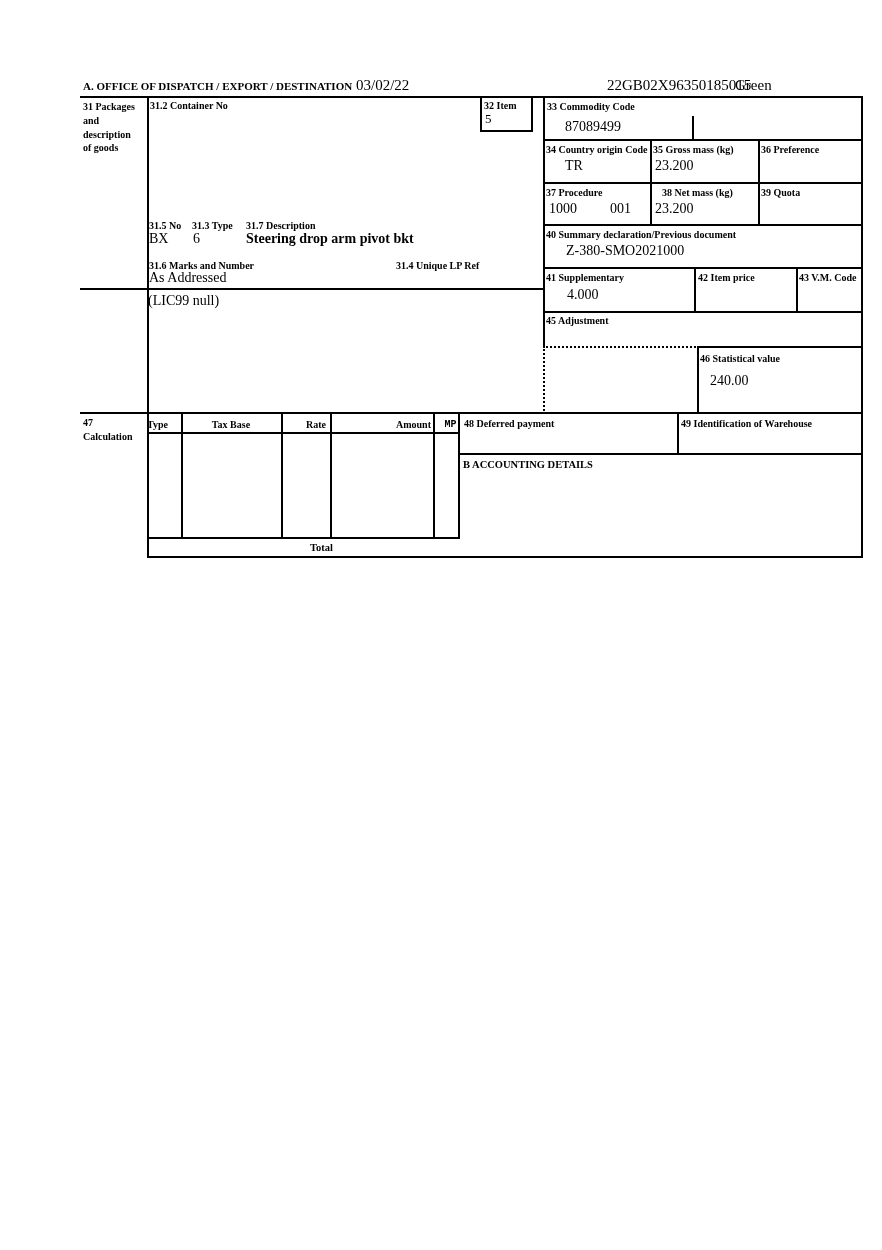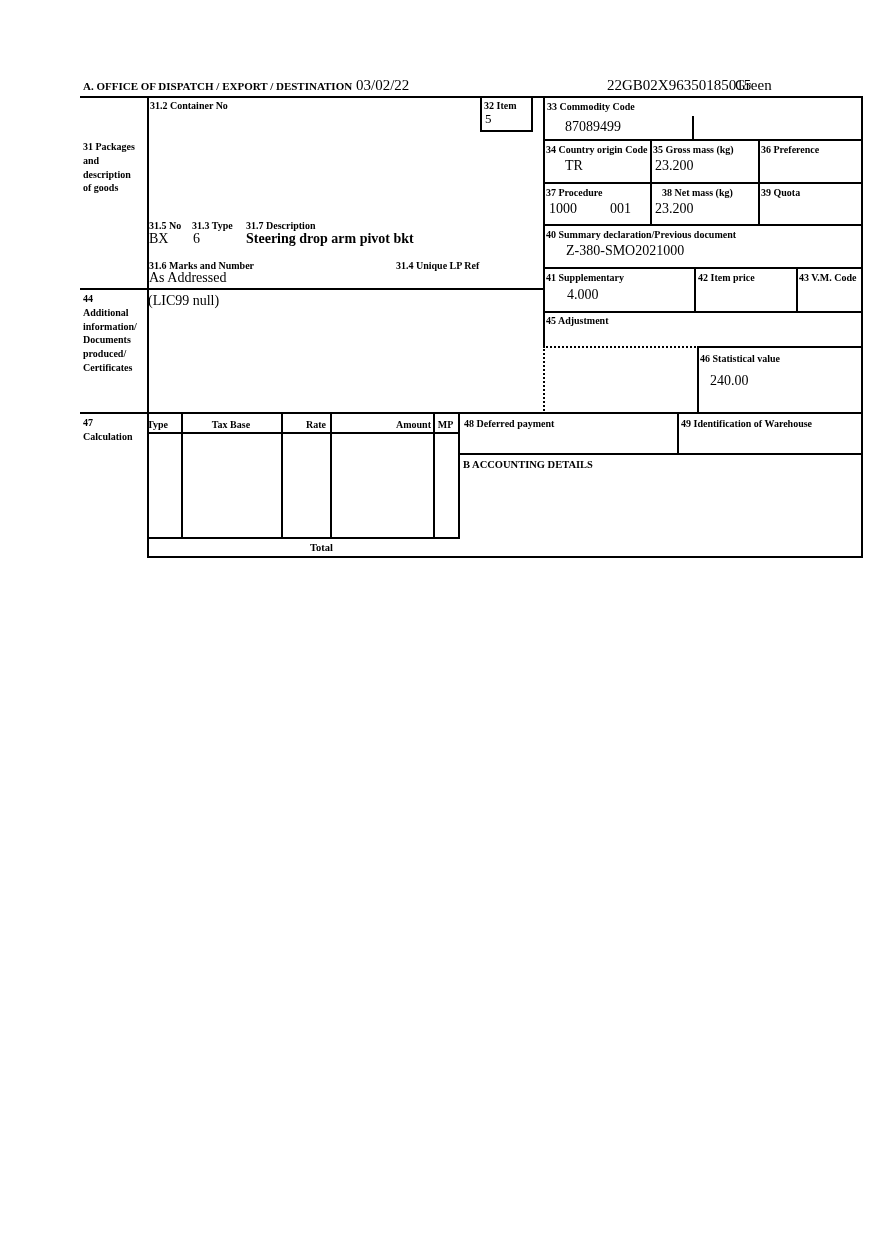--- a/index.html
+++ b/index.html
@@ -54,30 +54,24 @@
   <div class="line" style="left:694px;top:267px;width:2px;height:46px;"></div>
   <div class="line" style="left:796px;top:267px;width:2px;height:46px;"></div>
   <div class="line" style="left:697px;top:346px;width:2px;height:68px;"></div>
   <div class="line" style="left:181px;top:412px;width:2px;height:127px;"></div>
   <div class="line" style="left:281px;top:412px;width:2px;height:127px;"></div>
   <div class="line" style="left:330px;top:412px;width:2px;height:127px;"></div>
   <div class="line" style="left:433px;top:412px;width:2px;height:127px;"></div>
   <div class="line" style="left:458px;top:412px;width:2px;height:127px;"></div>
   <div class="line" style="left:677px;top:412px;width:2px;height:43px;"></div>
 
-  <div class="lbl-ml" style="left:83px;top:100px;margin-top:40px;">31 Packages
+  <div class="lbl-ml" style="left:83px;top:100px;">31 Packages
 and
 description
 of goods</div>
-  <div class="lbl-ml" style="left:83px;top:292px;">44
-Additional
-information/
-Documents
-produced/
-Certificates</div>
   <div class="lbl-ml" style="left:83px;top:416px;">47
 Calculation</div>
 
   <div class="lbl" style="left:150px;top:100px;">31.2 Container No</div>
   <div class="lbl" style="left:484px;top:100px;">32 Item</div>
   <div class="val" style="left:485px;top:112px;font-size:13px;">5</div>
 
   <div class="lbl" style="left:149px;top:220px;">31.5 No</div>
   <div class="lbl" style="left:192px;top:220px;">31.3 Type</div>
   <div class="lbl" style="left:246px;top:220px;">31.7 Description</div>
@@ -117,20 +111,20 @@
 
   <div class="lbl" style="left:546px;top:315px;">45 Adjustment</div>
 
   <div class="lbl" style="left:700px;top:353px;">46 Statistical value</div>
   <div class="val" style="left:710px;top:373px;">240.00</div>
 
   <div class="th ctr" style="left:147px;width:16px;">Type</div>
   <div class="th ctr" style="left:181px;width:100px;">Tax Base</div>
   <div class="th rgt" style="left:281px;width:45px;">Rate</div>
   <div class="th rgt" style="left:330px;width:101px;">Amount</div>
-  <div class="th ctr" style="left:433px;width:25px;">MP</div>
+  <div class="th ctr" style="left:433px;width:35px;font-family:Liberation Mono, monospace;">MP</div>
   <div class="lbl" style="left:310px;top:542px;font-size:10.5px;">Total</div>
 
   <div class="lbl" style="left:464px;top:418px;">48 Deferred payment</div>
   <div class="lbl" style="left:681px;top:418px;">49 Identification of Warehouse</div>
   <div class="lbl" style="left:463px;top:459px;font-size:10.5px;">B ACCOUNTING DETAILS</div>
 
 </div>
 
 </body></html>

